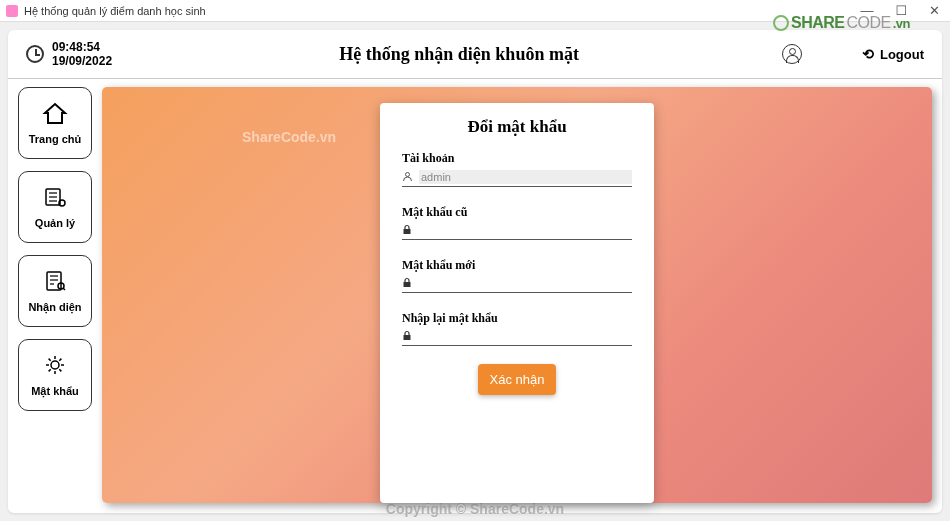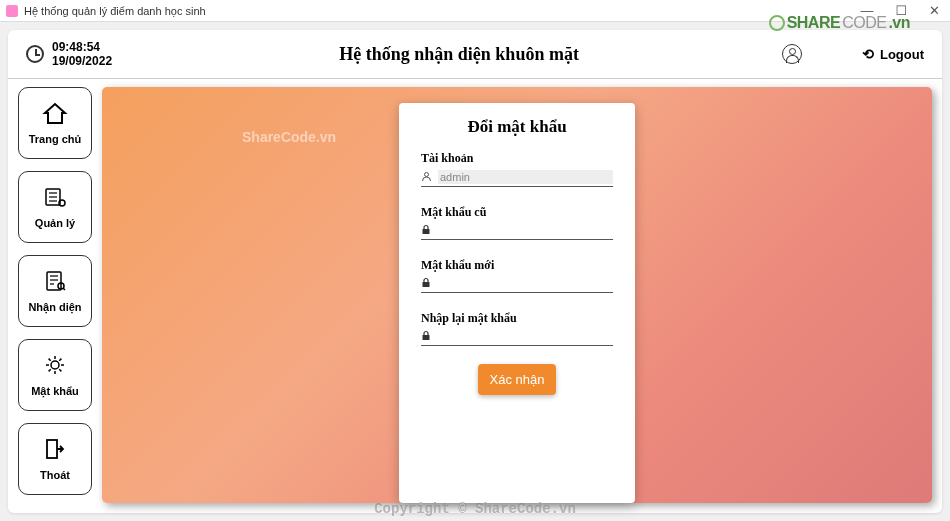--- a/index.html
+++ b/index.html
@@ -37,21 +37,21 @@
   font-weight: bold;
   letter-spacing: -0.5px;
   color: #4a8a3f;
   z-index: 100;
   display: flex;
   align-items: center;
   gap: 2px;
 }
 .watermark-corner .share { color: #4a8a3f; }
 .watermark-corner .code { color: #999; font-weight: normal; }
-.watermark-corner .vn { color: #4a8a3f; font-size: 16px; }
+.watermark-corner .vn { color: #4a8a3f; font-size: 13px; }
 .watermark-corner-icon {
   width: 16px; height: 16px; border: 2px solid #7ab866; border-radius: 50%;
   position: relative;
 }
 
 .app-window {
   margin: 8px;
   background: #fff;
   border-radius: 6px;
   height: calc(100% - 38px);
@@ -147,21 +147,21 @@
   background: linear-gradient(135deg, #f5a05e 0%, #f5a884 40%, #ec8a7d 70%, #de7a78 100%);
   border-radius: 5px;
   box-shadow: 3px 3px 8px rgba(0,0,0,0.35);
   position: relative;
   display: flex;
   justify-content: center;
   padding-top: 16px;
 }
 
 .form-card {
-  width: 236px;
+  width: 274px;
   background: #fff;
   border-radius: 4px;
   padding: 14px 22px 22px;
   box-shadow: 0 3px 12px rgba(0,0,0,0.25);
 }
 .form-title {
   font-family: "Times New Roman", serif;
   font-size: 17px;
   font-weight: bold;
   text-align: center;
@@ -212,21 +212,20 @@
 .watermark-bottom {
   position: absolute;
   bottom: 4px;
   left: 50%;
   transform: translateX(-50%);
   color: rgba(120,120,120,0.5);
   font-size: 14px;
   font-weight: bold;
   pointer-events: none;
   text-shadow: 0 1px 0 rgba(255,255,255,0.3);
-  font-family: Liberation Mono, monospace;
 }
 </style>
 </head>
 <body>
 
 <div class="titlebar">
   <div class="titlebar-icon"></div>
   <span>Hệ thống quản lý điểm danh học sinh</span>
   <div class="titlebar-spacer"></div>
   <div class="window-controls">
@@ -301,29 +300,20 @@
       </div>
       <div class="sidebar-btn">
         <span class="sidebar-icon">
           <svg width="24" height="24" viewBox="0 0 24 24">
               <circle cx="12" cy="12" r="4" fill="none" stroke="#000" stroke-width="1.5"></circle>
               <path d="M12 3v3 M12 18v3 M3 12h3 M18 12h3 M5.6 5.6l2.1 2.1 M16.3 16.3l2.1 2.1 M18.4 5.6l-2.1 2.1 M7.7 16.3l-2.1 2.1" stroke="#000" stroke-width="1.5"></path>
             </svg>
         </span>
         <span>Mật khẩu</span>
       </div>
-      <div class="sidebar-btn">
-        <span class="sidebar-icon">
-          <svg width="22" height="24" viewBox="0 0 22 24">
-              <rect x="3" y="3" width="10" height="18" fill="none" stroke="#000" stroke-width="1.8"></rect>
-              <path d="M13 12 h6 M16 9 l3 3 l-3 3" fill="none" stroke="#000" stroke-width="1.8"></path>
-            </svg>
-        </span>
-        <span>Thoát</span>
-      </div>
     </div>
 
     <div class="main-panel">
       <div class="watermark-center">ShareCode.vn</div>
 
       <div class="form-card">
         <div class="form-title">Đổi mật khẩu</div>
 
         <div class="field">
           <span class="field-label">Tài khoản</span>

